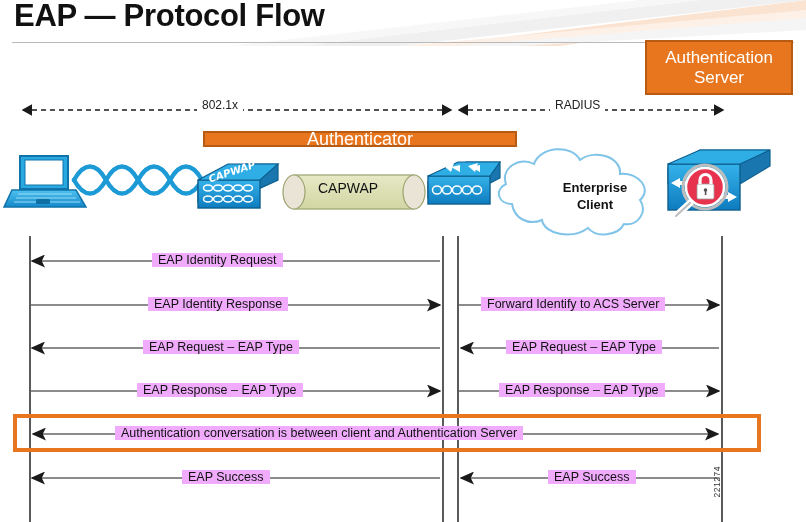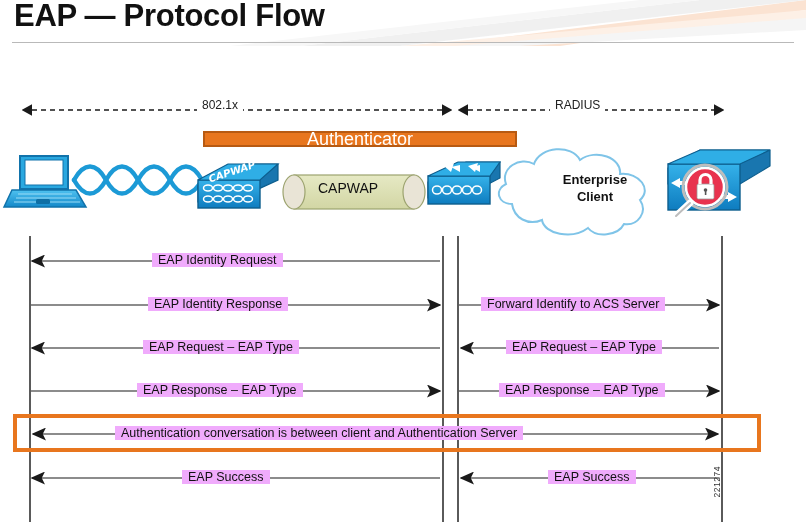--- a/index.html
+++ b/index.html
@@ -54,21 +54,21 @@
 
   
   .netlayer{position:absolute;left:0;top:120px;width:806px;height:125px;}
 
   
   .capwap-label{
     position:absolute;left:318px;top:180px;
     font-size:14px;color:#111;white-space:nowrap;
   }
   .ent-label{
-    position:absolute;left:549px;top:172px;width:92px;
+    position:absolute;left:549px;top:180px;width:92px;
     text-align:center;font-size:13px;font-weight:bold;color:#111;
     line-height:1.28;
   }
 
   
   .seq{position:absolute;left:0;top:236px;width:806px;height:286px;}
   .lifeline{position:absolute;top:0;width:2px;background:#5a5a5a;}
   #ll-client{left:29px;height:286px;}
   #ll-ap{left:442px;height:286px;}
   #ll-wlc{left:457px;height:286px;}
@@ -102,20 +102,26 @@
     <polygon points="806,0 806,10 560,46 430,46" fill="#fbe3d2"></polygon>
     <polygon points="806,10 806,20 470,46 400,46" fill="#fdf0e6"></polygon>
     <polygon points="700,0 806,0 400,46 300,46" fill="#ededed" opacity="0.85"></polygon>
     <polygon points="806,18 806,30 520,46 455,46" fill="#f5f5f5"></polygon>
     <polygon points="640,0 700,0 300,46 230,46" fill="#f7f7f7"></polygon>
   </svg>
 
   <div class="page-title">EAP — Protocol Flow</div>
   <div class="title-rule"></div>
 
+  <div class="obox" id="box-auth-server">
+    <div>
+      <div>Authentication</div>
+      <div>Server</div>
+    </div>
+  </div>
 
   <div class="span-row" id="span-8021x">
     <svg width="430" height="22" viewBox="0 0 430 22">
       <defs>
         <marker id="dl" markerWidth="9" markerHeight="9" refX="8" refY="4.5" orient="auto">
           <path d="M8,0 L8,9 L0,4.5 z" fill="#1a1a1a"></path>
         </marker>
         <marker id="dr" markerWidth="9" markerHeight="9" refX="1" refY="4.5" orient="auto">
           <path d="M1,0 L1,9 L9,4.5 z" fill="#1a1a1a"></path>
         </marker>

